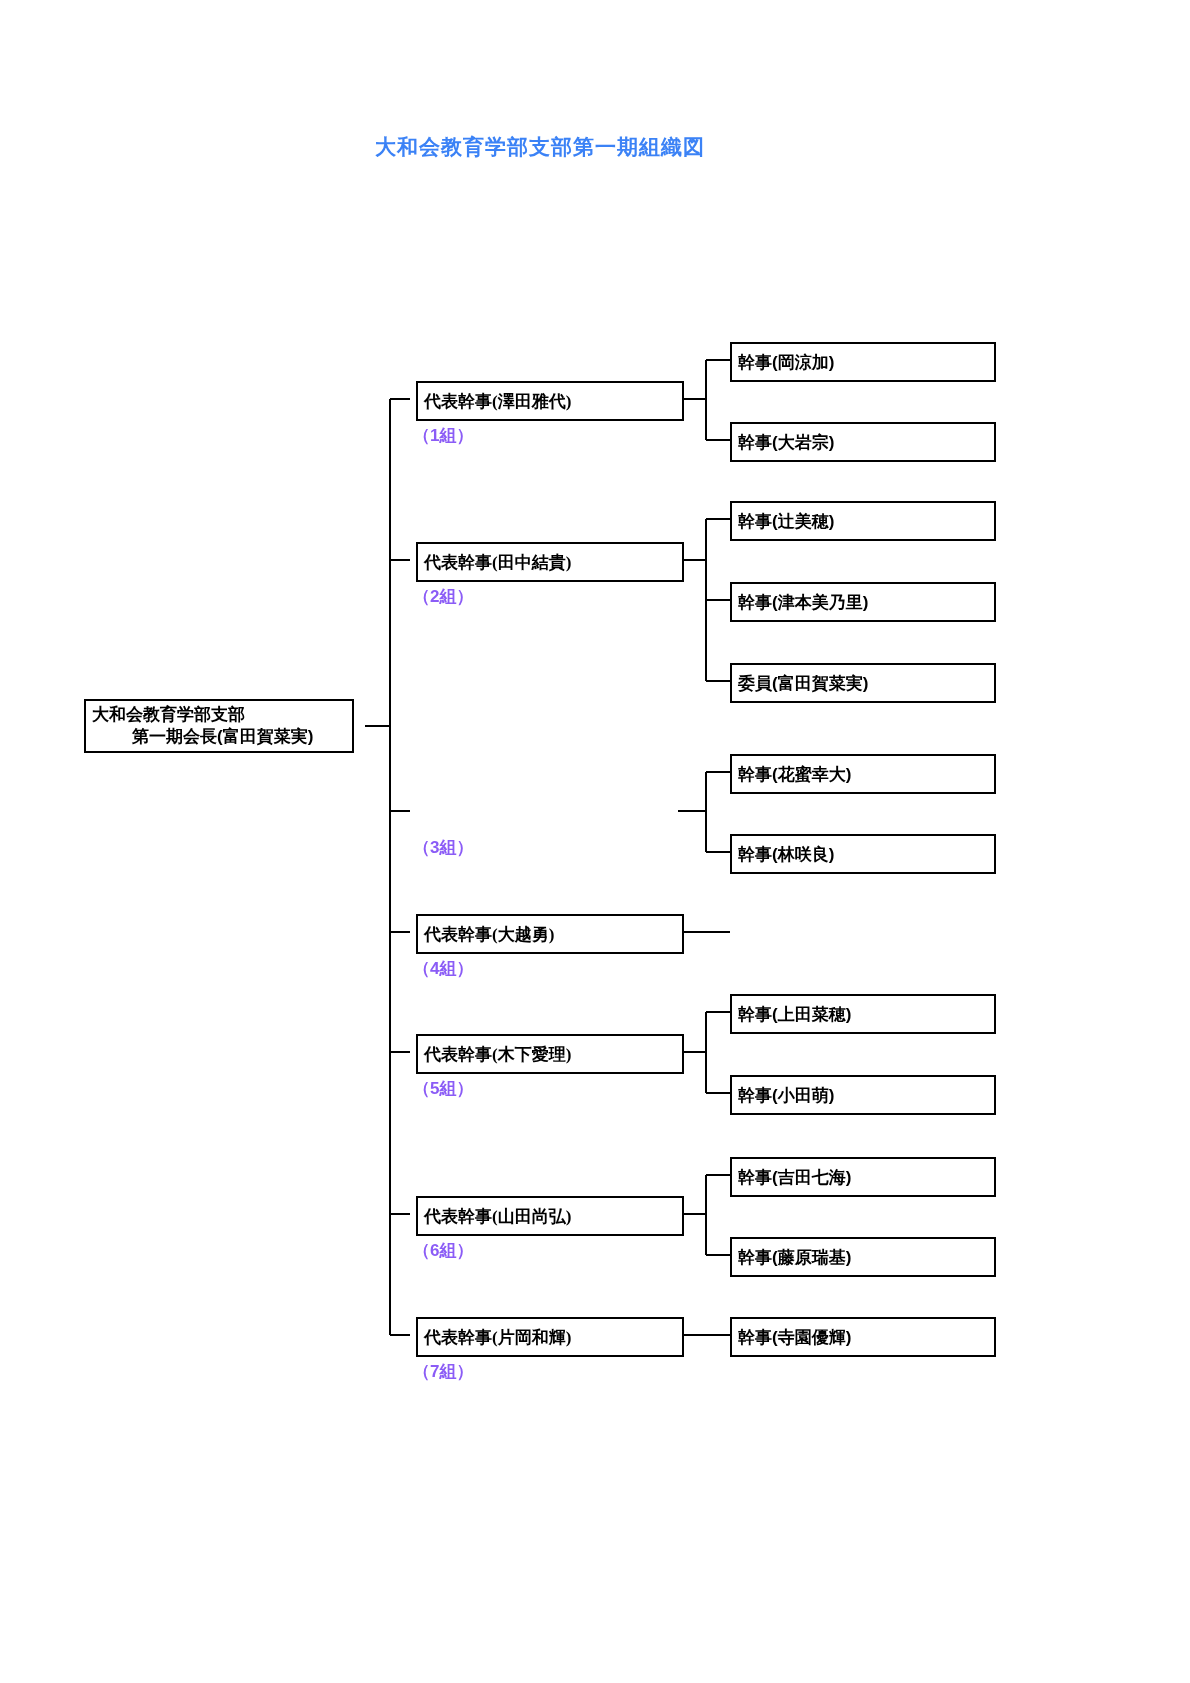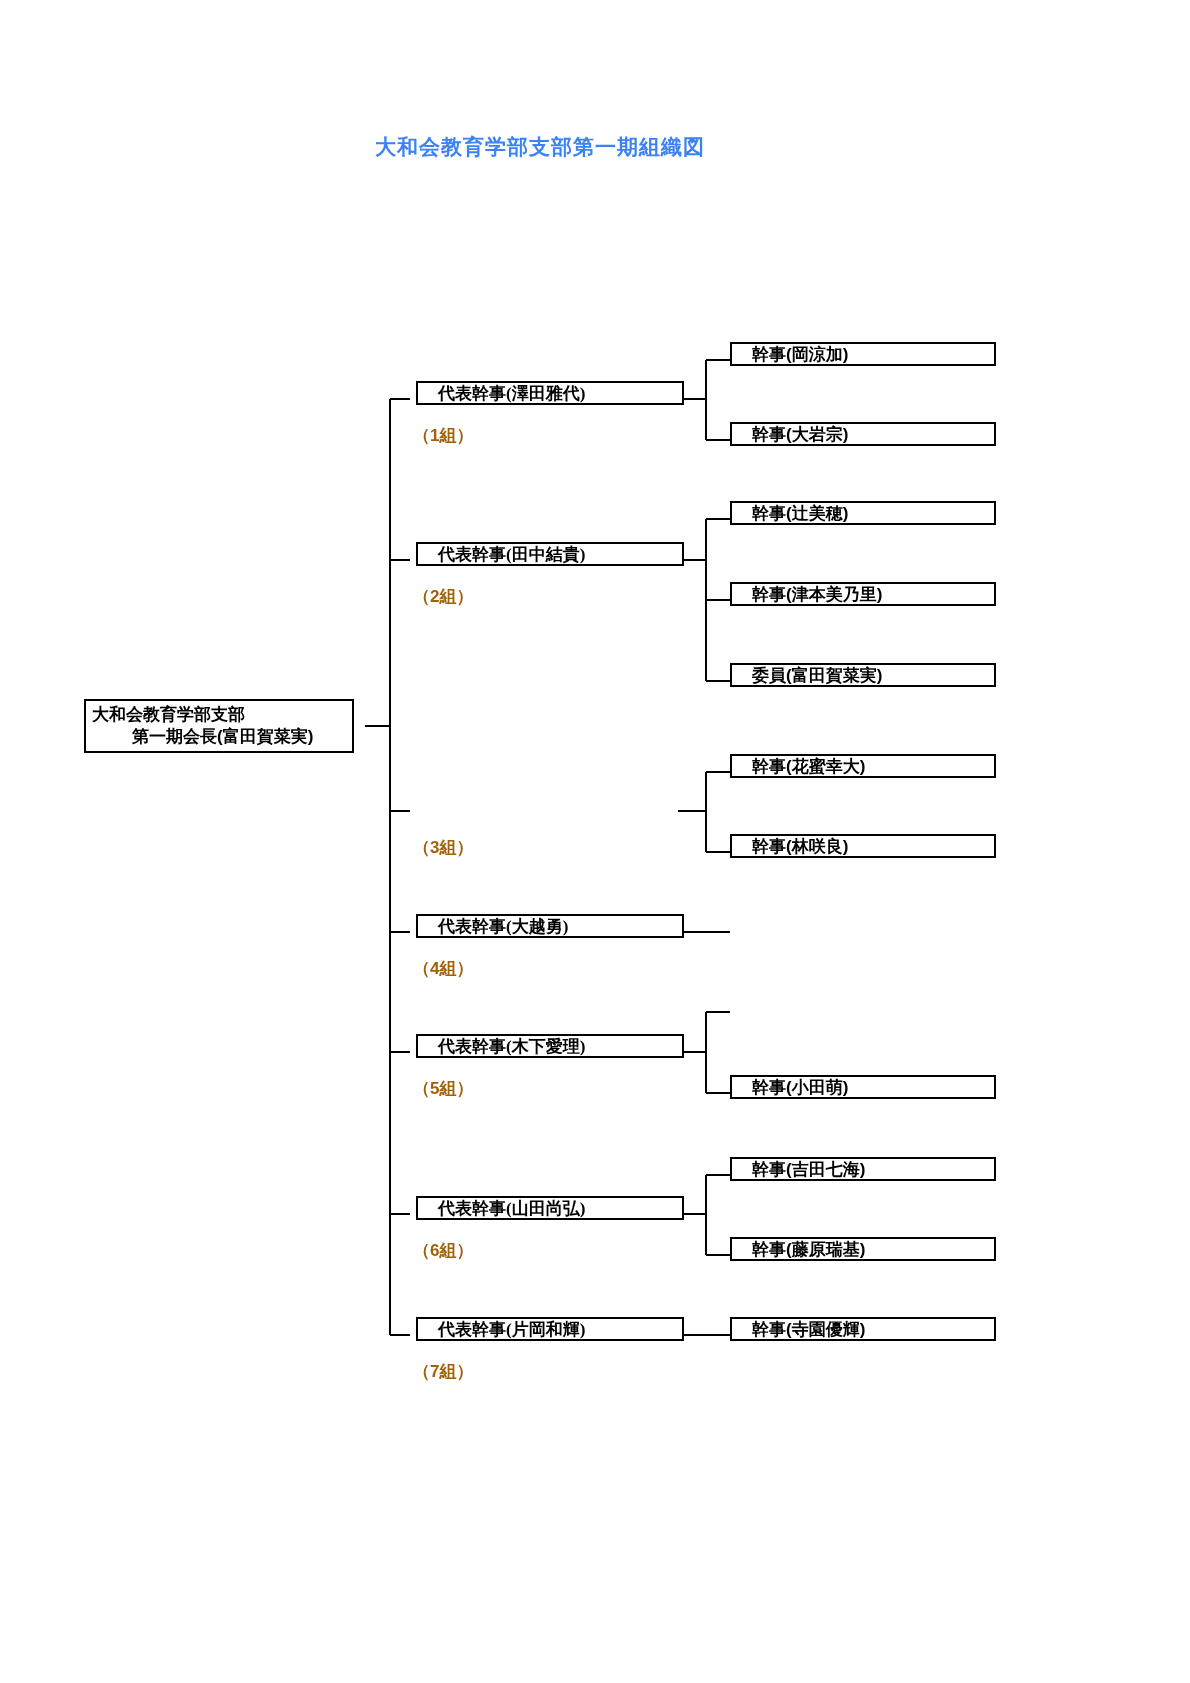--- a/index.html
+++ b/index.html
@@ -48,33 +48,33 @@
     width: 270px;
     height: 54px;
     padding: 3px 6px;
     line-height: 22px;
   }
   .root-box .line2 {
     padding-left: 40px;
   }
   .leader, .member {
     width: 268px;
-    height: 24px;
+    height: 40px;
     display: flex;
     align-items: center;
-    padding-left: 20px;
+    padding-left: 6px;
   }
   .leader { left: 416px; font-family: Liberation Serif, serif; }
   .member { left: 730px; width: 266px; }
   .class-label {
     position: absolute;
     left: 413px;
     font-size: 17px;
     font-weight: bold;
-    color: #a16207;
+    color: #8b5cf6;
     white-space: nowrap;
   }
 </style>
 </head>
 <body>
 
 <div id="page">
 
   <div class="chart-title">大和会教育学部支部第一期組織図</div>
 
@@ -109,20 +109,21 @@
 
   <div class="class-label" style="top:836px">（3組）</div>
   <div class="box member" style="top:754px">幹事(花蜜幸大)</div>
   <div class="box member" style="top:834px">幹事(林咲良)</div>
 
   <div class="box leader" style="top:914px">代表幹事(大越勇)</div>
   <div class="class-label" style="top:957px">（4組）</div>
 
   <div class="box leader" style="top:1034px">代表幹事(木下愛理)</div>
   <div class="class-label" style="top:1077px">（5組）</div>
+  <div class="box member" style="top:994px">幹事(上田菜穂)</div>
   <div class="box member" style="top:1075px">幹事(小田萌)</div>
 
   <div class="box leader" style="top:1196px">代表幹事(山田尚弘)</div>
   <div class="class-label" style="top:1239px">（6組）</div>
   <div class="box member" style="top:1157px">幹事(吉田七海)</div>
   <div class="box member" style="top:1237px">幹事(藤原瑞基)</div>
 
   <div class="box leader" style="top:1317px">代表幹事(片岡和輝)</div>
   <div class="class-label" style="top:1360px">（7組）</div>
   <div class="box member" style="top:1317px">幹事(寺園優輝)</div>

